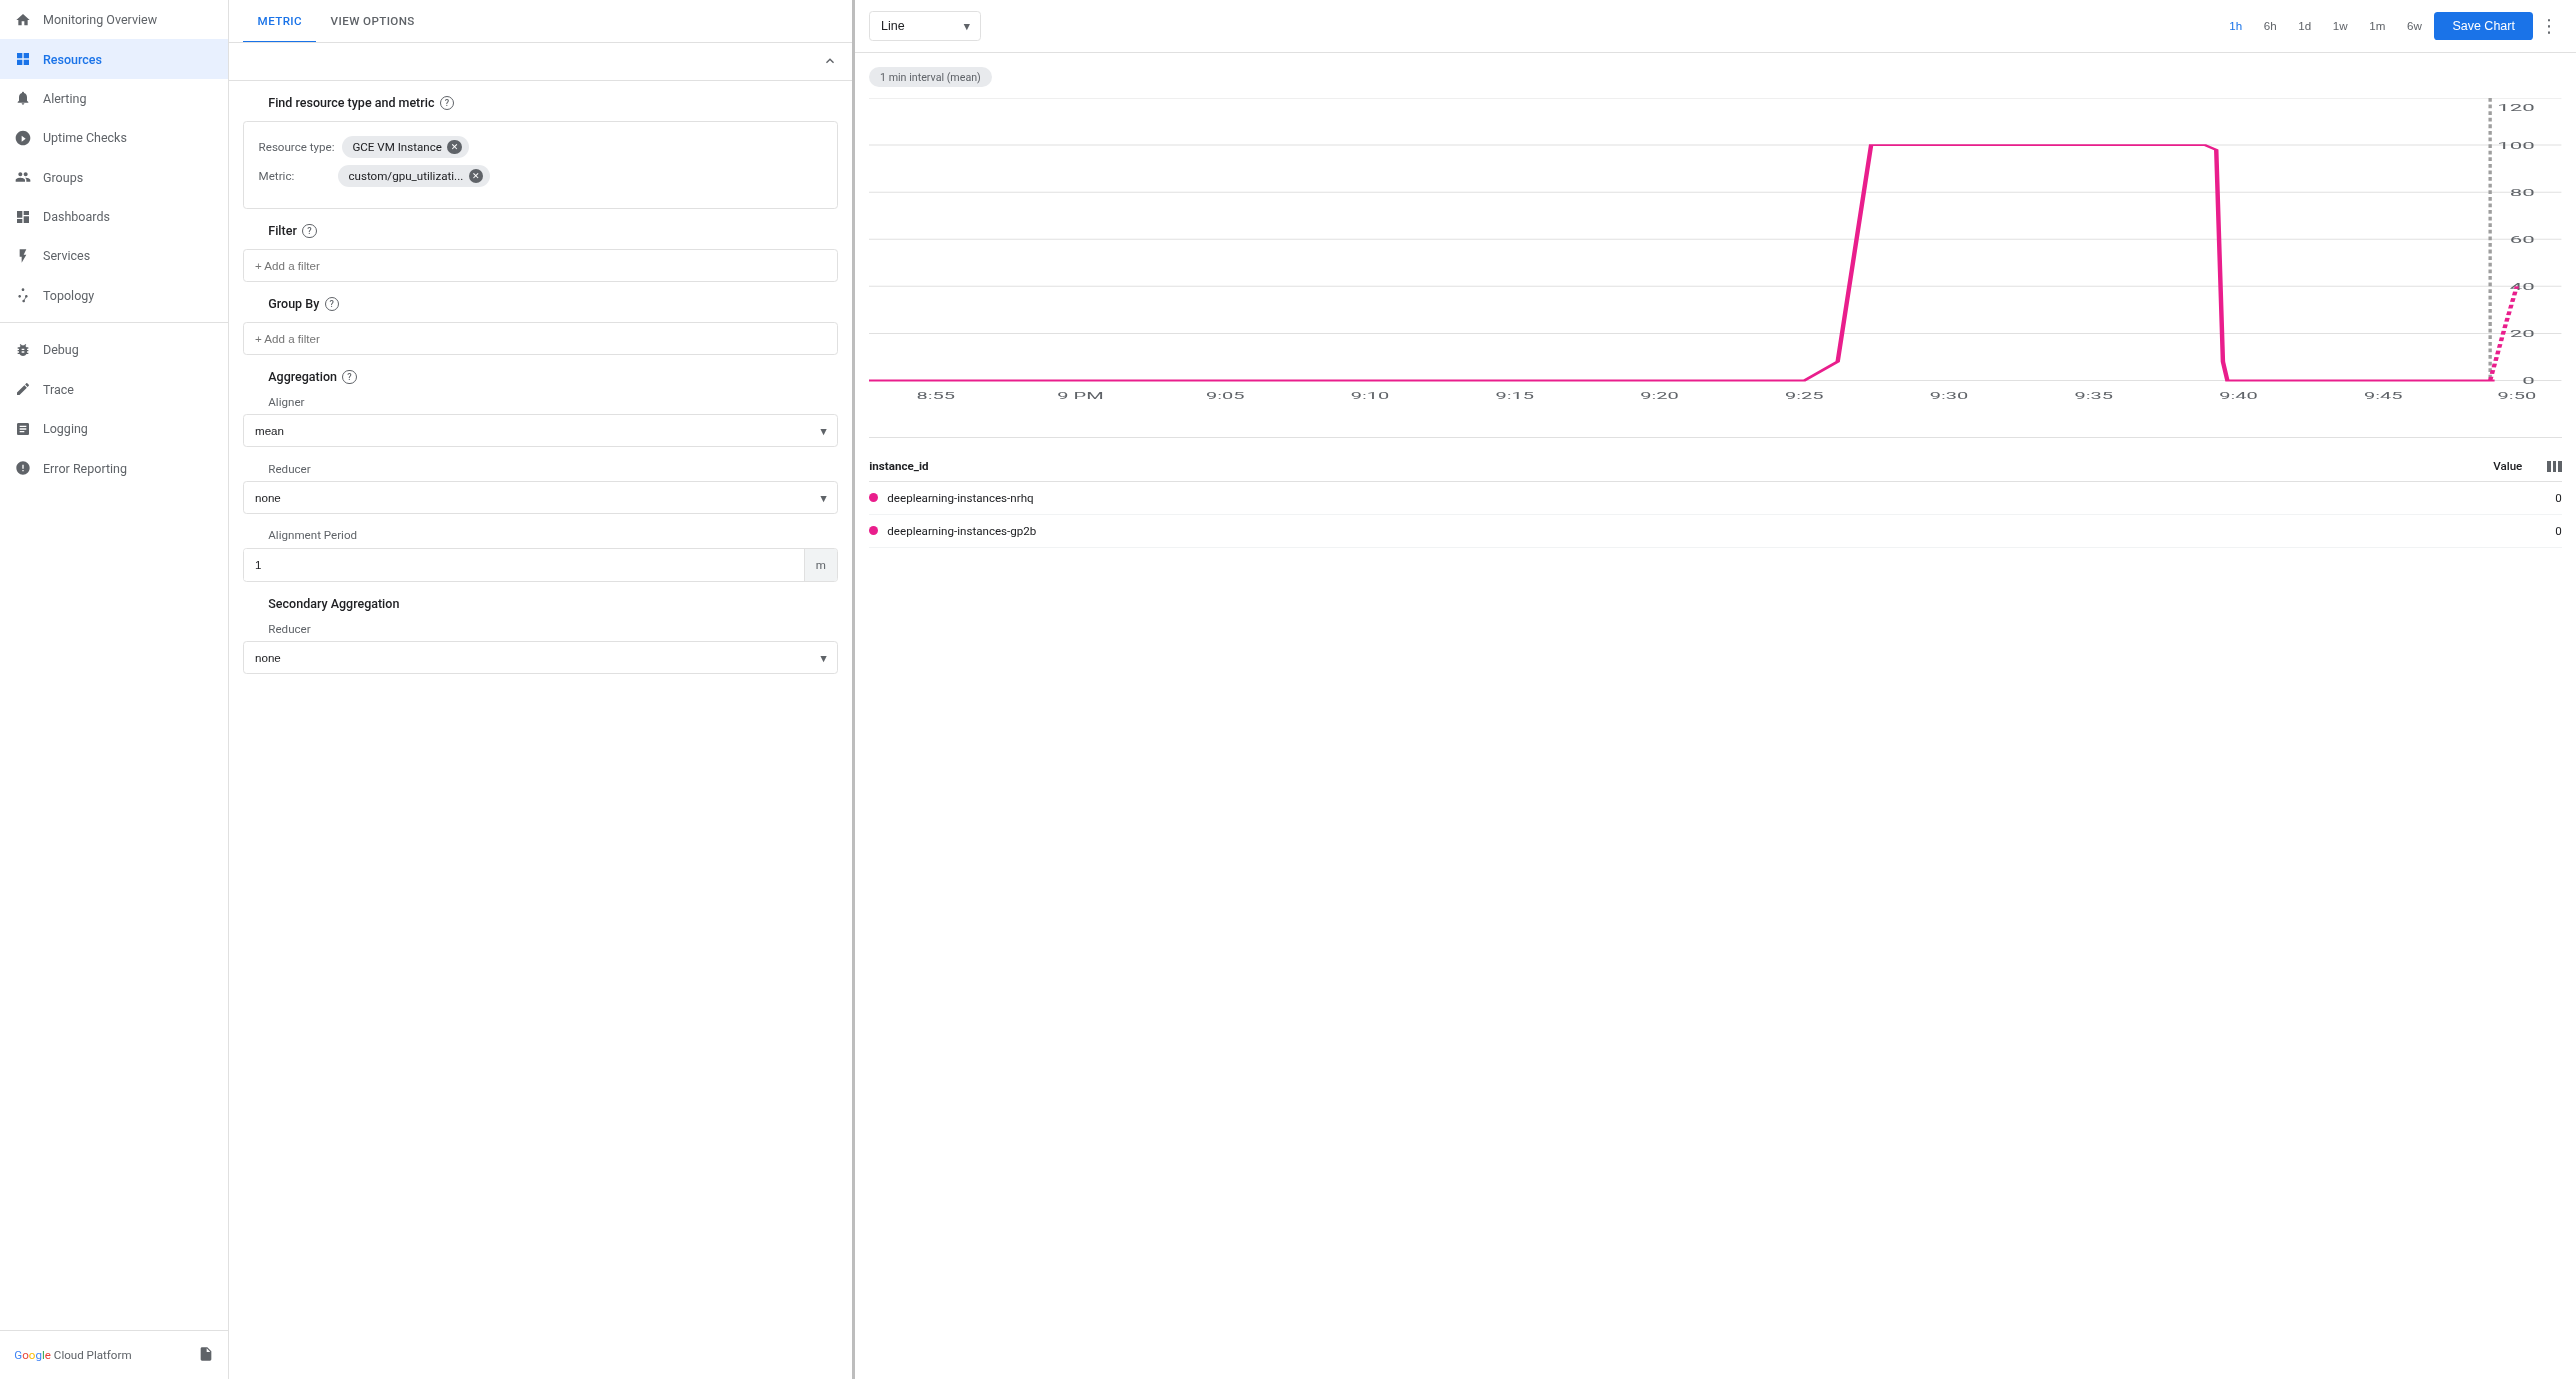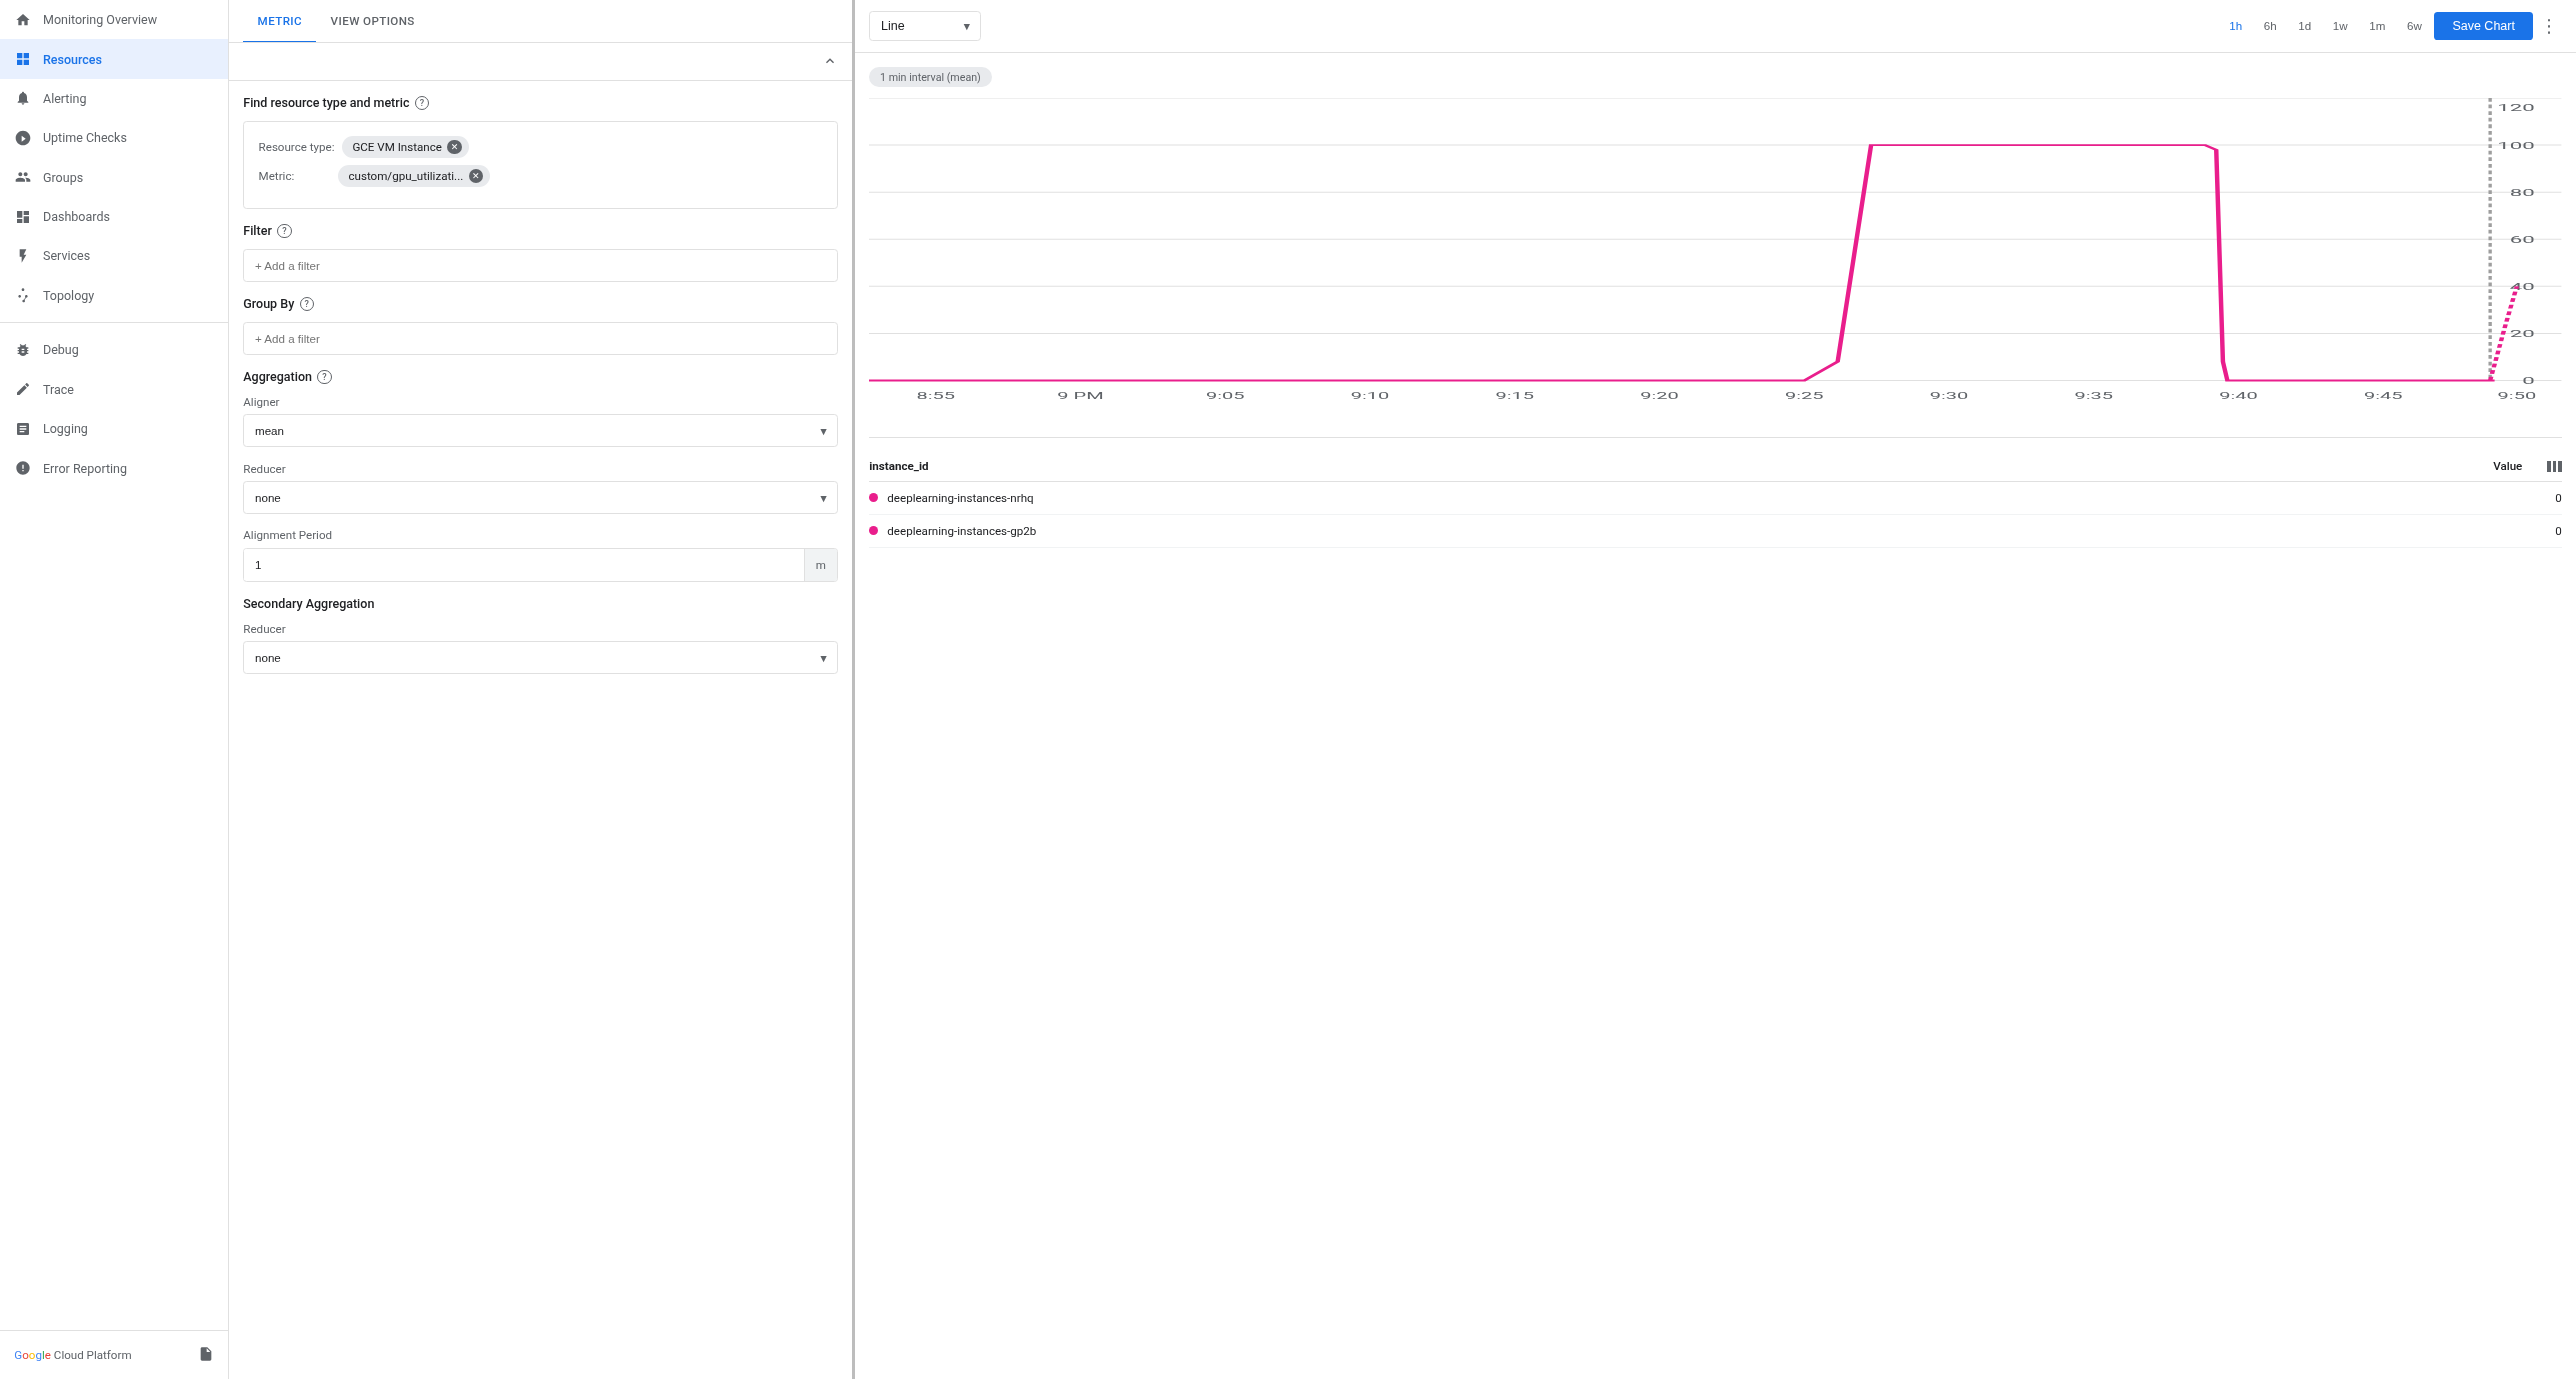--- a/index.html
+++ b/index.html
@@ -124,20 +124,21 @@
     }
 
     .section-label {
       font-size: 12.5px;
       color: #202124;
       font-weight: 500;
       margin-bottom: 10.7px;
       display: flex;
       align-items: center;
       gap: 5.4px;
+      margin-left: 25px;
     }
     .help-icon {
       width: 14.3px;
       height: 14.3px;
       border-radius: 50%;
       border: 1.3px solid #5f6368;
       color: #5f6368;
       font-size: 9px;
       display: inline-flex;
       align-items: center;

